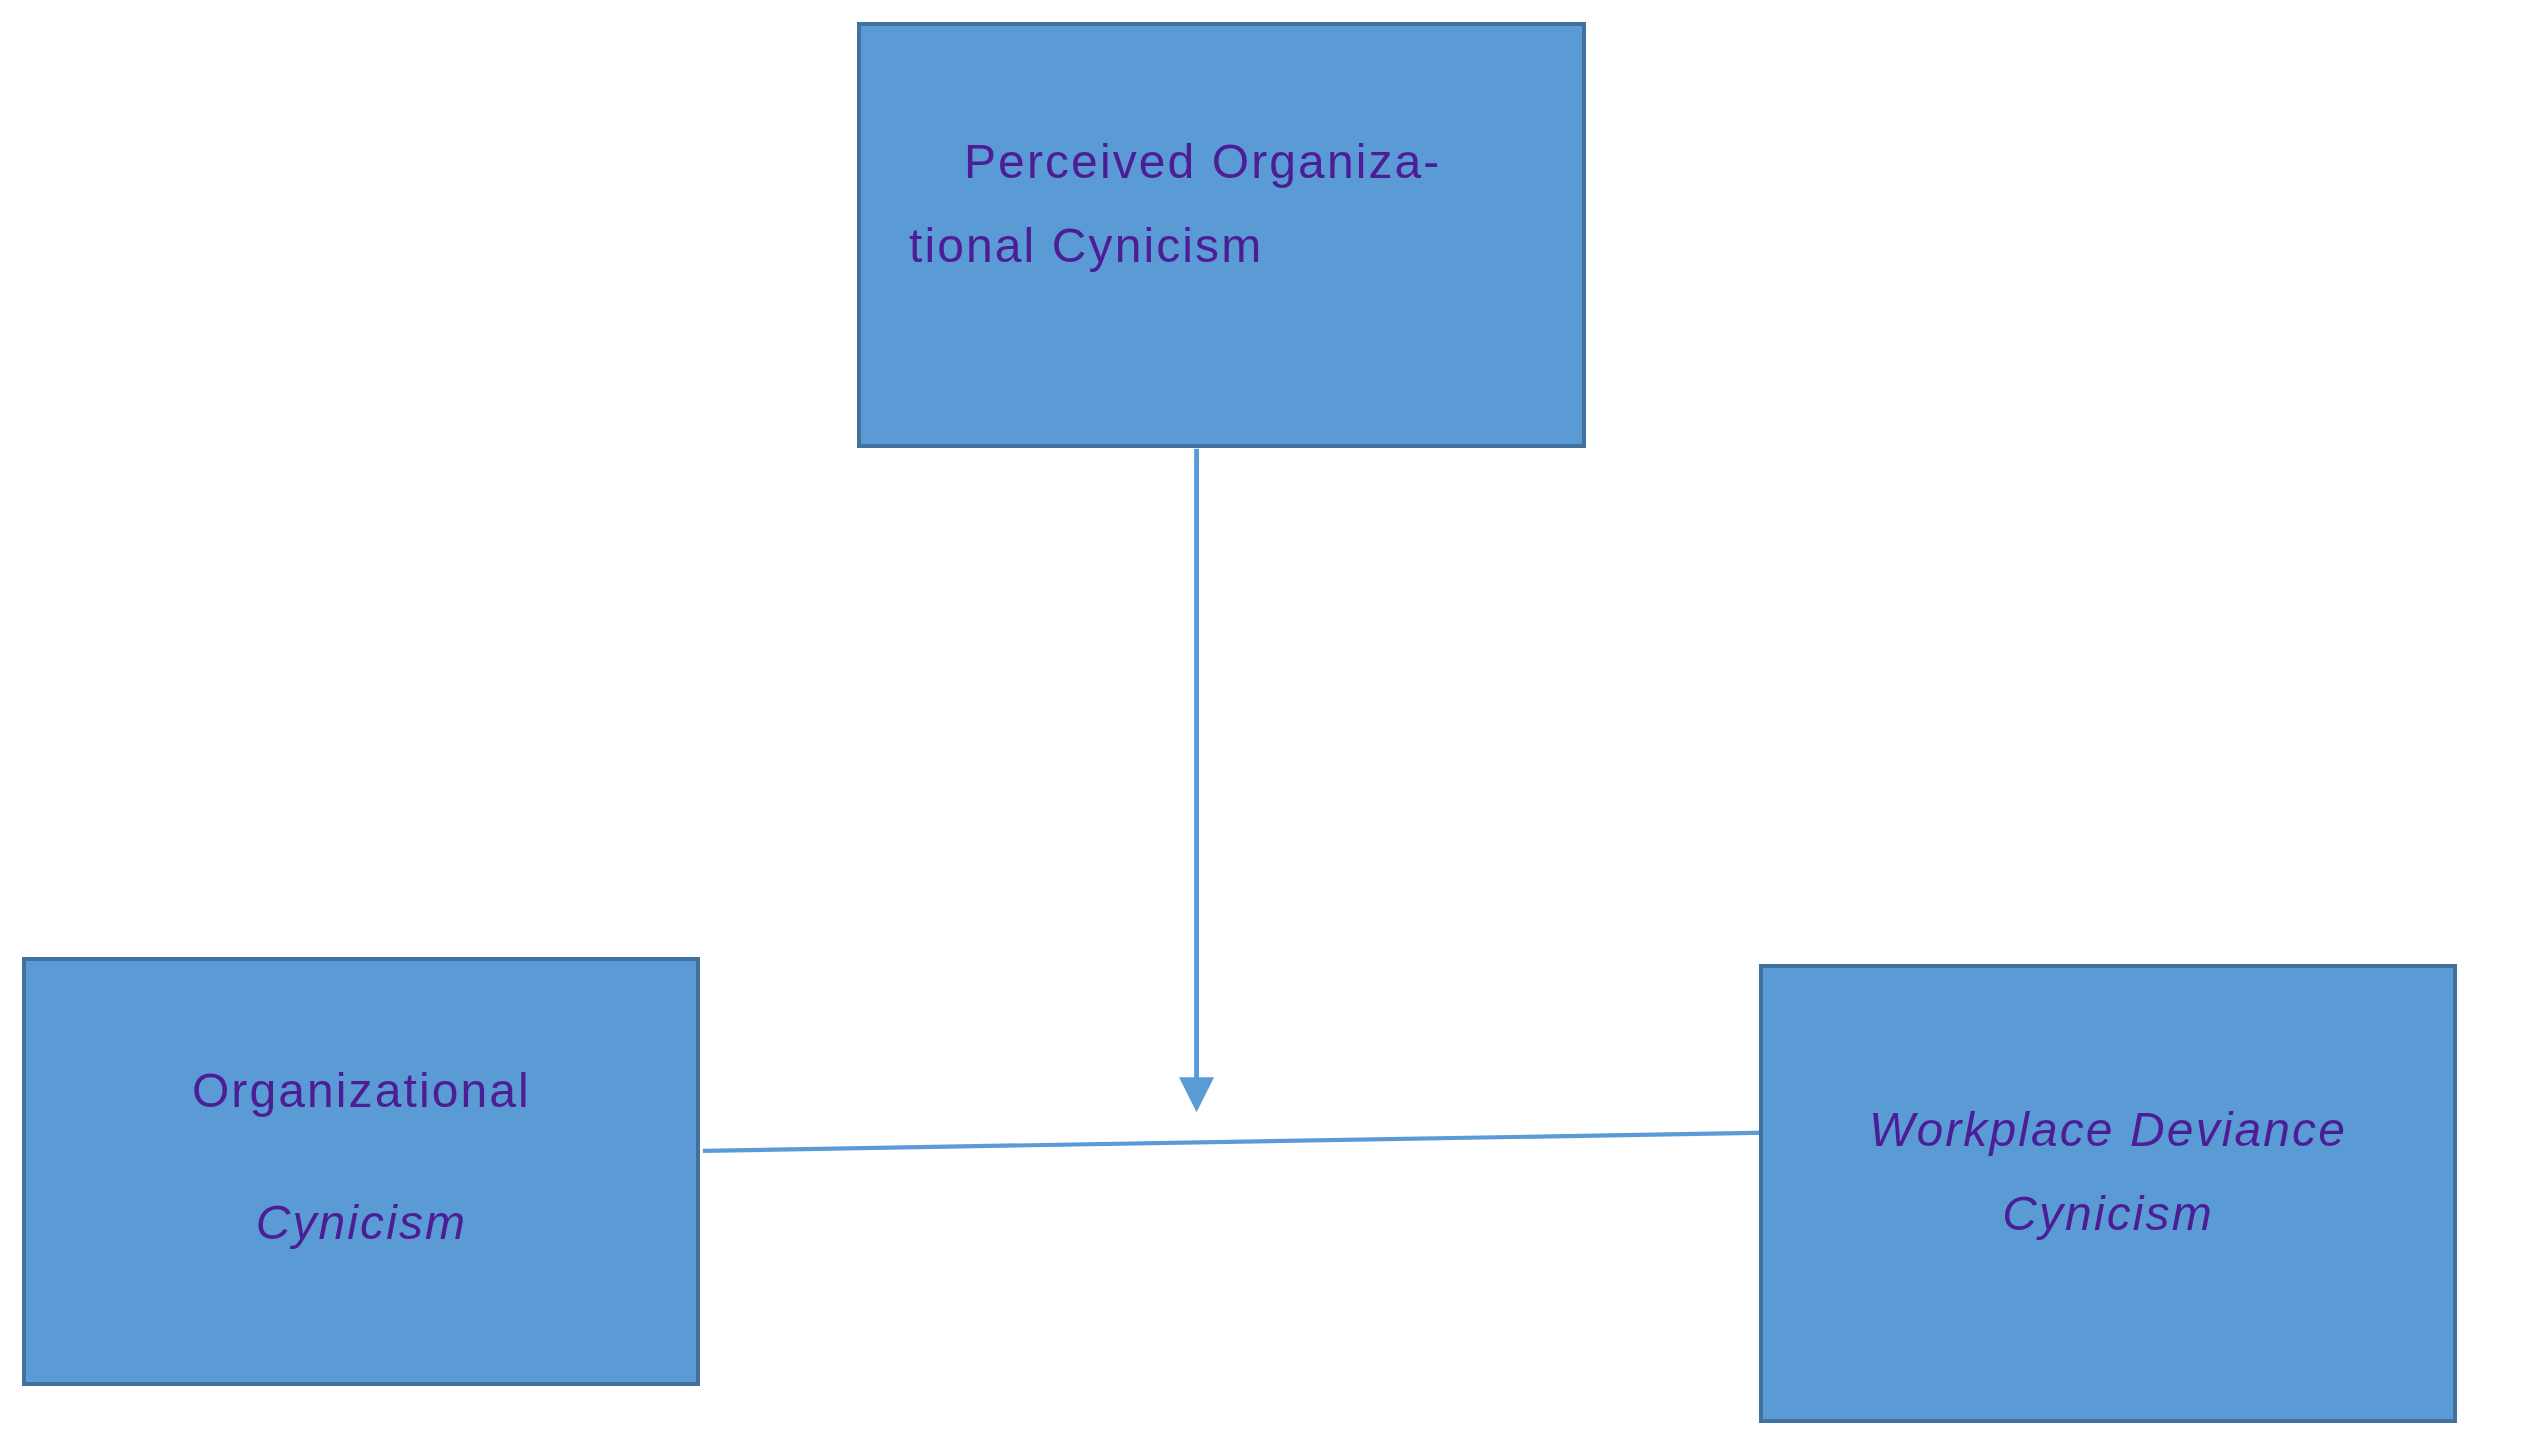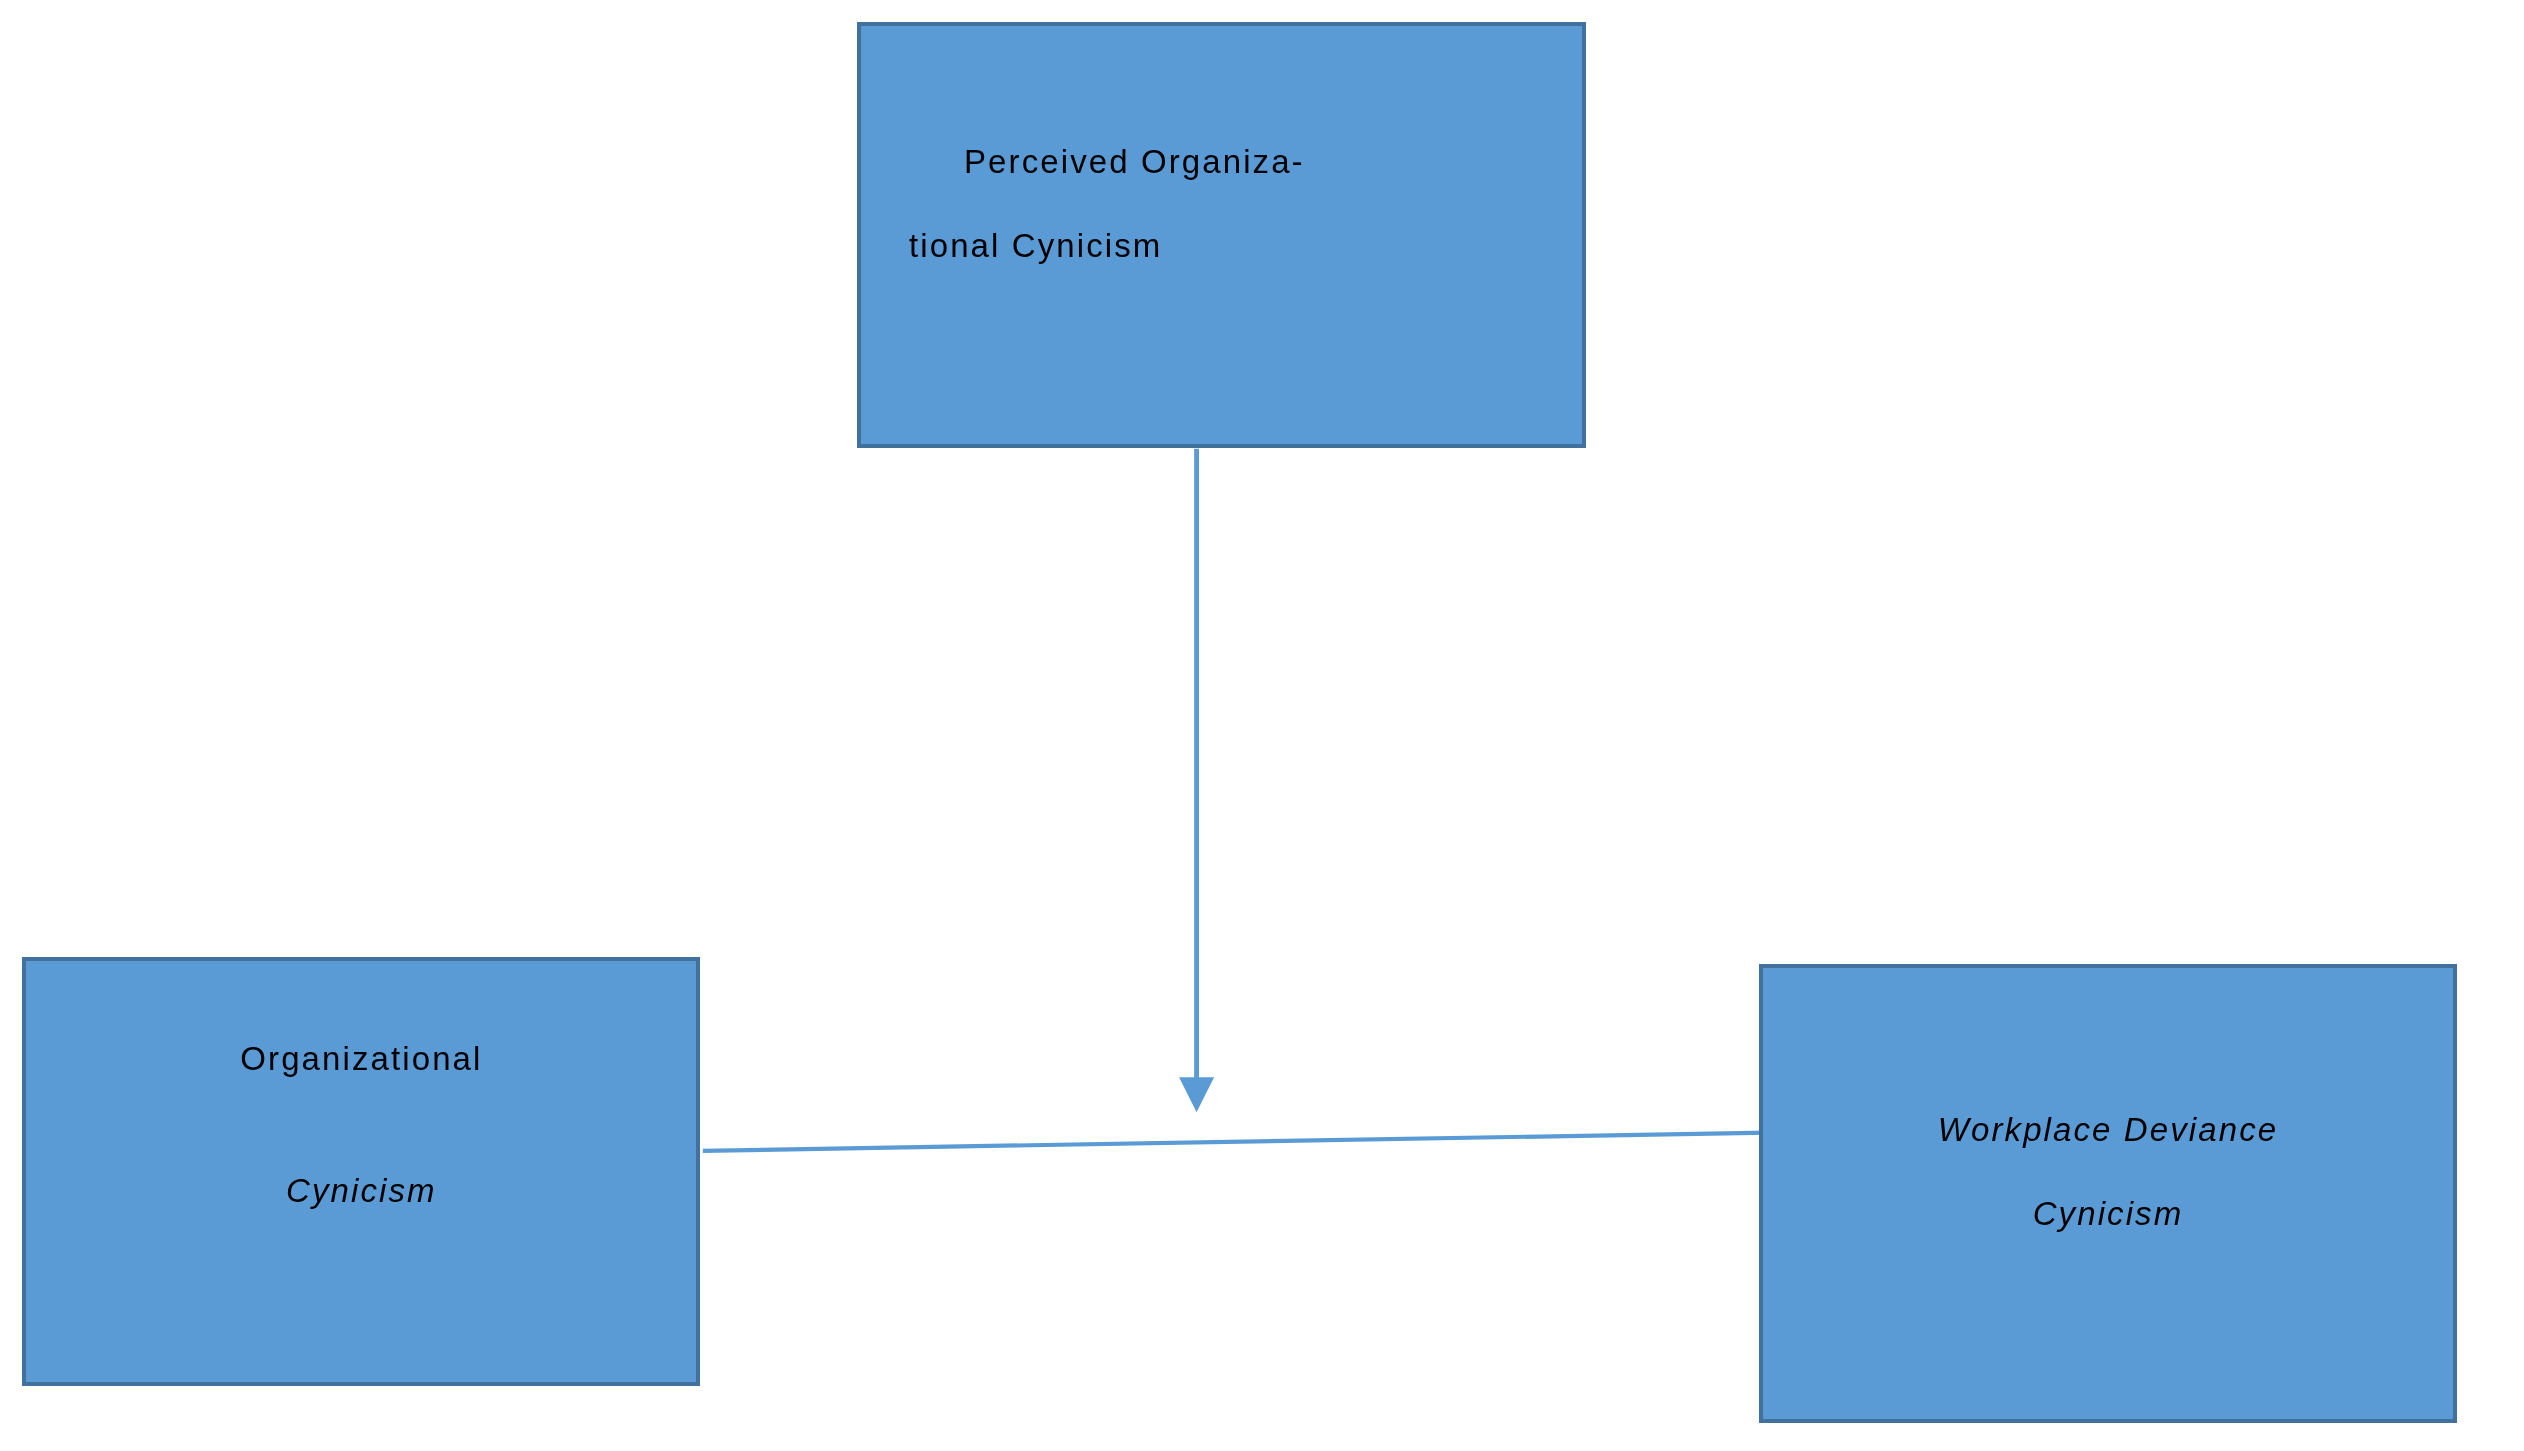--- a/index.html
+++ b/index.html
@@ -13,22 +13,22 @@
     width: 2525px;
     height: 1451px;
     background: #ffffff;
     font-family: "Liberation Sans", sans-serif;
   }
   .box {
     position: absolute;
     box-sizing: border-box;
     background: #5B9BD5;
     border: 4.9px solid #41719C;
-    color: #000000;
-    font-size: 33px;
+    color: #4c1d95;
+    font-size: 48px;
     letter-spacing: 2.1px;
   }
   .box p {
     margin: 0;
     line-height: 84px;
     white-space: nowrap;
   }
   
   #box-moderator {
     left: 857px;
@@ -39,21 +39,21 @@
     padding-left: 48px;
     text-align: left;
   }
   #box-moderator .line1 { text-indent: 55px; }
   
   #box-independent {
     left: 22.4px;
     top: 957px;
     width: 678px;
     height: 429px;
-    padding-top: 56px;
+    padding-top: 88px;
     text-align: center;
   }
   #box-independent .line2 { margin-top: 48px; font-style: italic; }
   
   #box-dependent {
     left: 1759px;
     top: 964px;
     width: 698px;
     height: 459px;
     padding-top: 120px;

